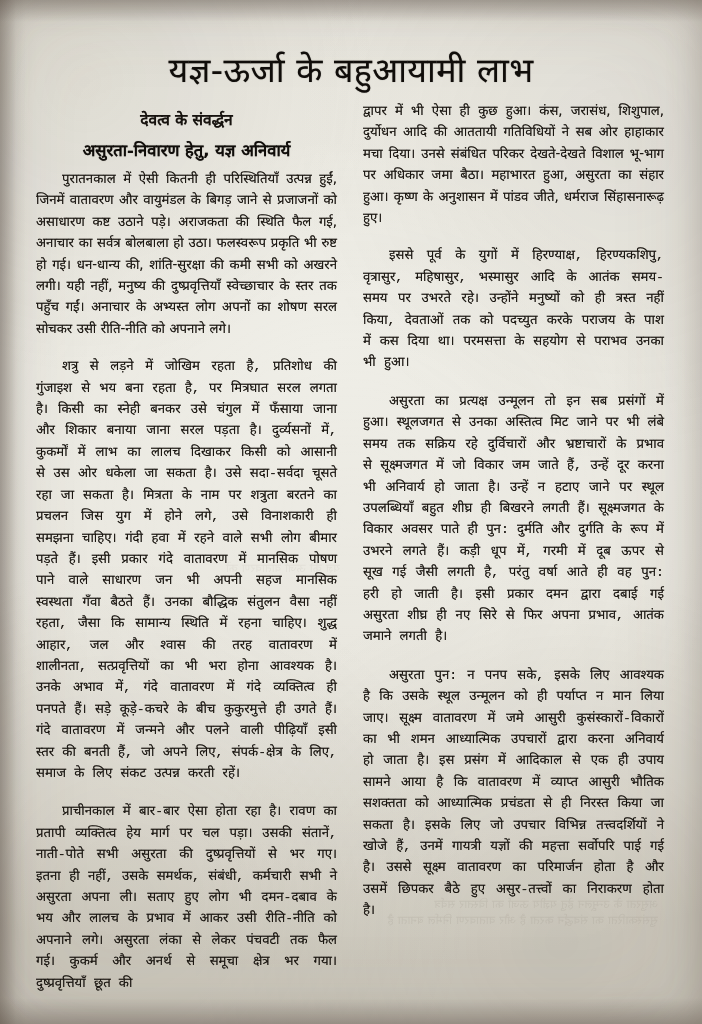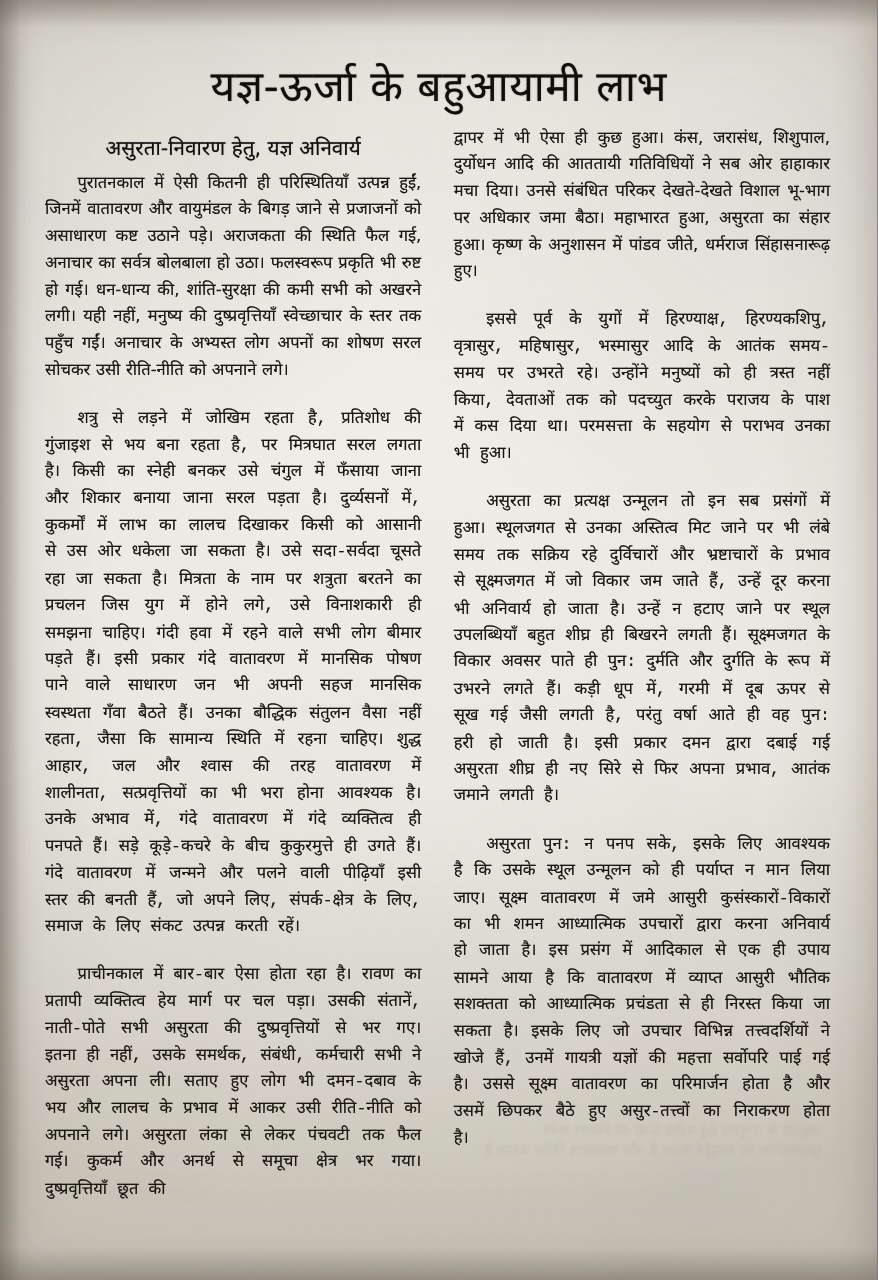--- a/index.html
+++ b/index.html
@@ -134,21 +134,21 @@
     font-size: 15.5px;
     font-weight: 700;
     line-height: 24px;
     color: #17130f;
     text-shadow: 0 0 .6px rgba(20,16,12,.4);
   }
   .subhead {
     margin: 6px 0 4px 0;
     text-align: center;
     font-size: 16.5px;
-    font-weight: 400;
+    font-weight: 700;
     line-height: 26px;
     color: #100d0a;
     text-shadow: 0 0 .7px rgba(20,16,12,.5);
   }
 
   p.body {
     margin: 0;
     text-align: justify;
     text-justify: inter-word;
     text-indent: 26px;
@@ -177,20 +177,21 @@
 सुसंस्कारिता का संवर्द्धन करता है और वातावरण निर्मल बनाता है</div>
 
   <div class="content">
 
     <h1 class="doc-title">यज्ञ-ऊर्जा के बहुआयामी लाभ</h1>
 
     <div class="columns">
 
       <div class="col col-left">
 
+        <div class="kicker">देवत्व के संवर्द्धन</div>
 
         <div class="subhead">असुरता-निवारण हेतु, यज्ञ अनिवार्य</div>
 
         <p class="body">पुरातनकाल में ऐसी कितनी ही परिस्थितियाँ उत्पन्न हुईं, जिनमें वातावरण और वायुमंडल के बिगड़ जाने से प्रजाजनों को असाधारण कष्ट उठाने पड़े। अराजकता की स्थिति फैल गई, अनाचार का सर्वत्र बोलबाला हो उठा। फलस्वरूप प्रकृति भी रुष्ट हो गई। धन-धान्य की, शांति-सुरक्षा की कमी सभी को अखरने लगी। यही नहीं, मनुष्य की दुष्प्रवृत्तियाँ स्वेच्छाचार के स्तर तक पहुँच गईं। अनाचार के अभ्यस्त लोग अपनों का शोषण सरल सोचकर उसी रीति-नीति को अपनाने लगे।</p>
         <p class="body">शत्रु से लड़ने में जोखिम रहता है, प्रतिशोध की गुंजाइश से भय बना रहता है, पर मित्रघात सरल लगता है। किसी का स्नेही बनकर उसे चंगुल में फँसाया जाना और शिकार बनाया जाना सरल पड़ता है। दुर्व्यसनों में, कुकर्मों में लाभ का लालच दिखाकर किसी को आसानी से उस ओर धकेला जा सकता है। उसे सदा-सर्वदा चूसते रहा जा सकता है। मित्रता के नाम पर शत्रुता बरतने का प्रचलन जिस युग में होने लगे, उसे विनाशकारी ही समझना चाहिए। गंदी हवा में रहने वाले सभी लोग बीमार पड़ते हैं। इसी प्रकार गंदे वातावरण में मानसिक पोषण पाने वाले साधारण जन भी अपनी सहज मानसिक स्वस्थता गँवा बैठते हैं। उनका बौद्धिक संतुलन वैसा नहीं रहता, जैसा कि सामान्य स्थिति में रहना चाहिए। शुद्ध आहार, जल और श्वास की तरह वातावरण में शालीनता, सत्प्रवृत्तियों का भी भरा होना आवश्यक है। उनके अभाव में, गंदे वातावरण में गंदे व्यक्तित्व ही पनपते हैं। सड़े कूड़े-कचरे के बीच कुकुरमुत्ते ही उगते हैं। गंदे वातावरण में जन्मने और पलने वाली पीढ़ियाँ इसी स्तर की बनती हैं, जो अपने लिए, संपर्क-क्षेत्र के लिए, समाज के लिए संकट उत्पन्न करती रहें।</p>
         <p class="body">प्राचीनकाल में बार-बार ऐसा होता रहा है। रावण का प्रतापी व्यक्तित्व हेय मार्ग पर चल पड़ा। उसकी संतानें, नाती-पोते सभी असुरता की दुष्प्रवृत्तियों से भर गए। इतना ही नहीं, उसके समर्थक, संबंधी, कर्मचारी सभी ने असुरता अपना ली। सताए हुए लोग भी दमन-दबाव के भय और लालच के प्रभाव में आकर उसी रीति-नीति को अपनाने लगे। असुरता लंका से लेकर पंचवटी तक फैल गई। कुकर्म और अनर्थ से समूचा क्षेत्र भर गया। दुष्प्रवृत्तियाँ छूत की</p>
 
       </div>
 
       <div class="col col-right">

